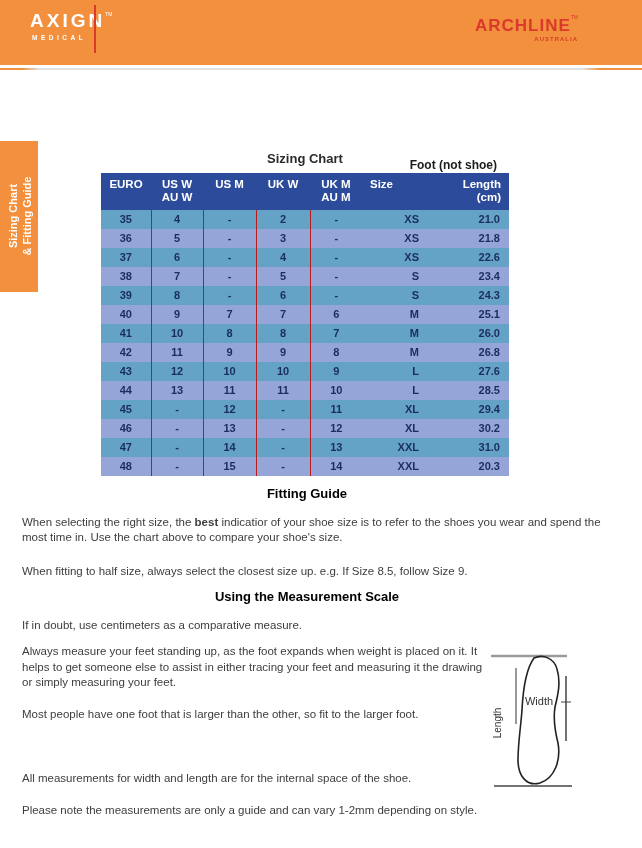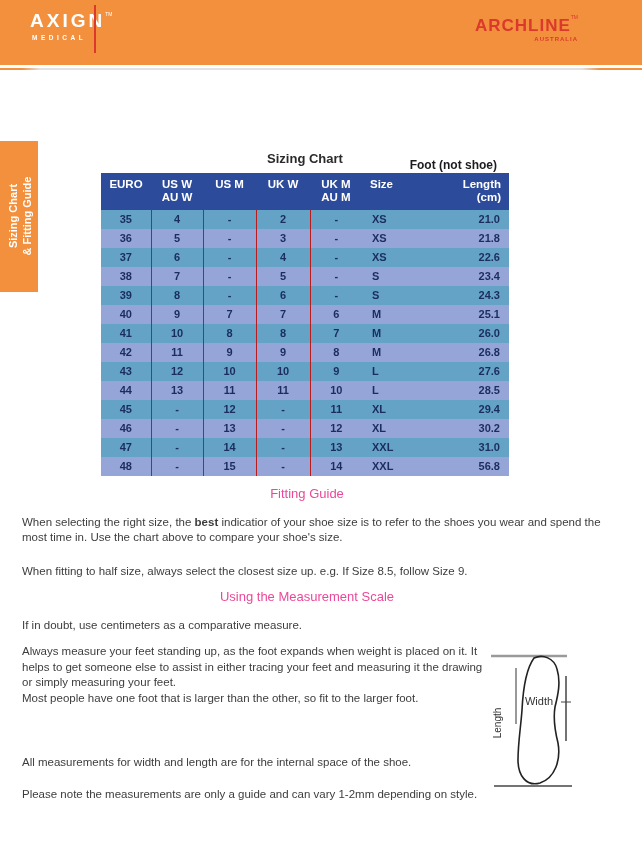--- a/index.html
+++ b/index.html
@@ -62,35 +62,35 @@
   .size-table col.c3 { width:53px; } .size-table col.c4 { width:54px; }
   .size-table col.c5 { width:52px; } .size-table col.c6 { width:57px; }
   .size-table col.c7 { width:90px; }
   .size-table th.col-size { text-align:left; padding-left:8px; }
   .size-table th.col-length { text-align:right; padding-right:8px; }
   .size-table td {
     height:19px; font-size:11px; font-weight:bold; color:var(--table_text_navy);
     text-align:center; line-height:19px;
   }
   .size-table td:nth-child(-n+4) { border-right:1px solid #b91c1c; }
-  .size-table td.col-size { text-align:left; padding-left:10px; }
+  .size-table td.col-size { text-align:right; padding-left:10px; }
   .size-table td.col-length { text-align:right; padding-right:9px; }
   tr.row-a td { background:var(--row_teal); }
   tr.row-b td { background:var(--row_lavender); }
 
   
   .text-block { position:absolute; left:22px; top:486px; width:600px; color:#3d3d3d; font-size:11.5px; line-height:15.5px; }
-  .section-heading { text-align:center; font-size:13px; font-weight:normal; color:#ec4899; width:570px; }
+  .section-heading { text-align:center; font-size:13px; font-weight:bold; color:#000000; width:570px; }
   .para { margin-top:13px; }
   .para.narrow { width:465px; }
   .p2 { margin-top:18px; }
   .h2 { margin-top:10px; }
   .p3 { margin-top:13px; }
   .p4 { margin-top:11px; }
-  .p5 { margin-top:0; }
+  .p5 { margin-top:16px; }
   .p6 { margin-top:49px; }
   .p7 { margin-top:16px; width:470px; }
 
   
   .foot-diagram { position:absolute; left:487px; top:645px; width:122px; height:152px; }
   .foot-diagram svg text { font-family:"Liberation Sans", sans-serif; }
 </style>
 </head>
 <body>
 
@@ -285,21 +285,21 @@
             <td class="col-size">XXL</td>
             <td class="col-length">31.0</td>
           </tr>
           <tr class="row-b">
             <td>48</td>
             <td>-</td>
             <td>15</td>
             <td>-</td>
             <td>14</td>
             <td class="col-size">XXL</td>
-            <td class="col-length">56.8</td>
+            <td class="col-length">20.3</td>
           </tr>
         </tbody>
     </table>
   </div>
 
   <div class="text-block">
     <div class="section-heading">Fitting Guide</div>
     <p class="para"><span>When selecting the right size, the </span><b>best</b><span> indicatior of your shoe size is to refer to the shoes you wear and spend the most time in. Use the chart above to compare your shoe's size.</span></p>
     <p class="para p2">When fitting to half size, always select the closest size up. e.g. If Size 8.5, follow Size 9.</p>
     <div class="section-heading h2">Using the Measurement Scale</div>

